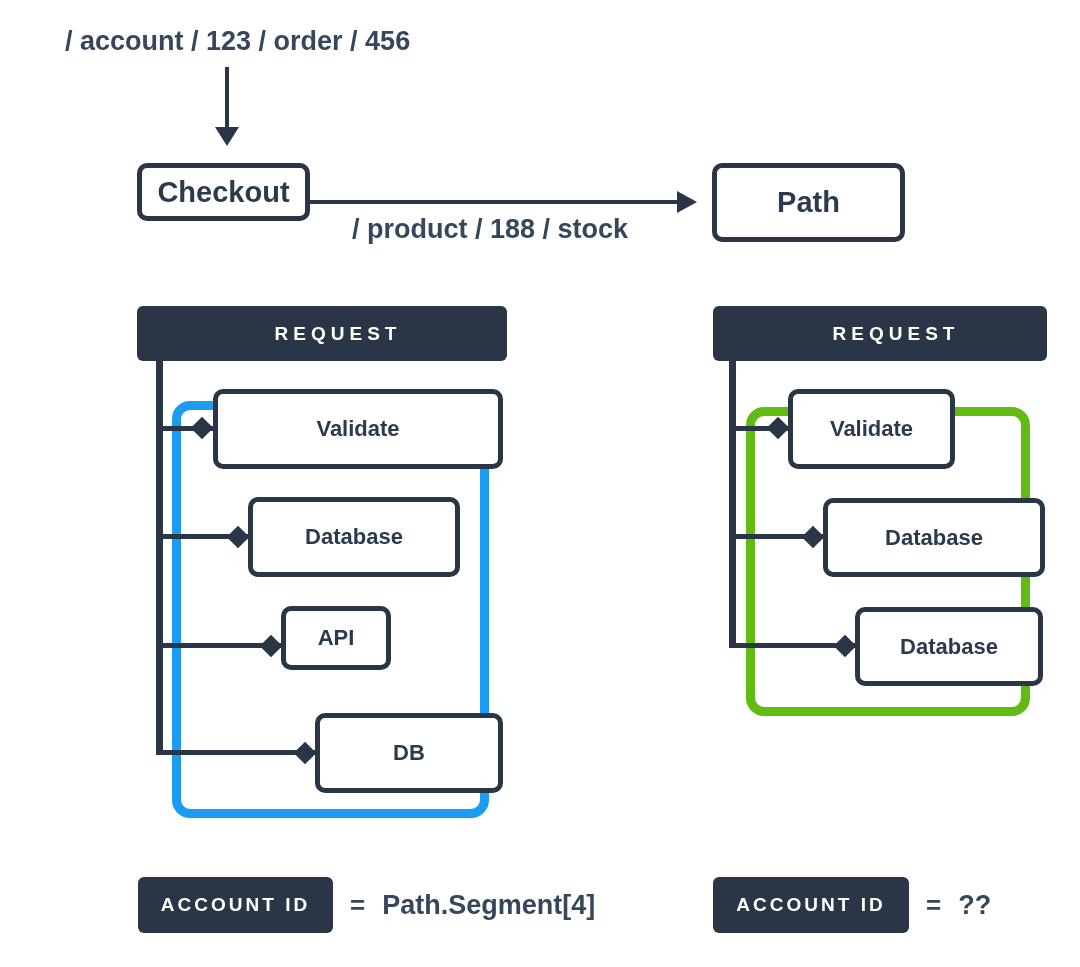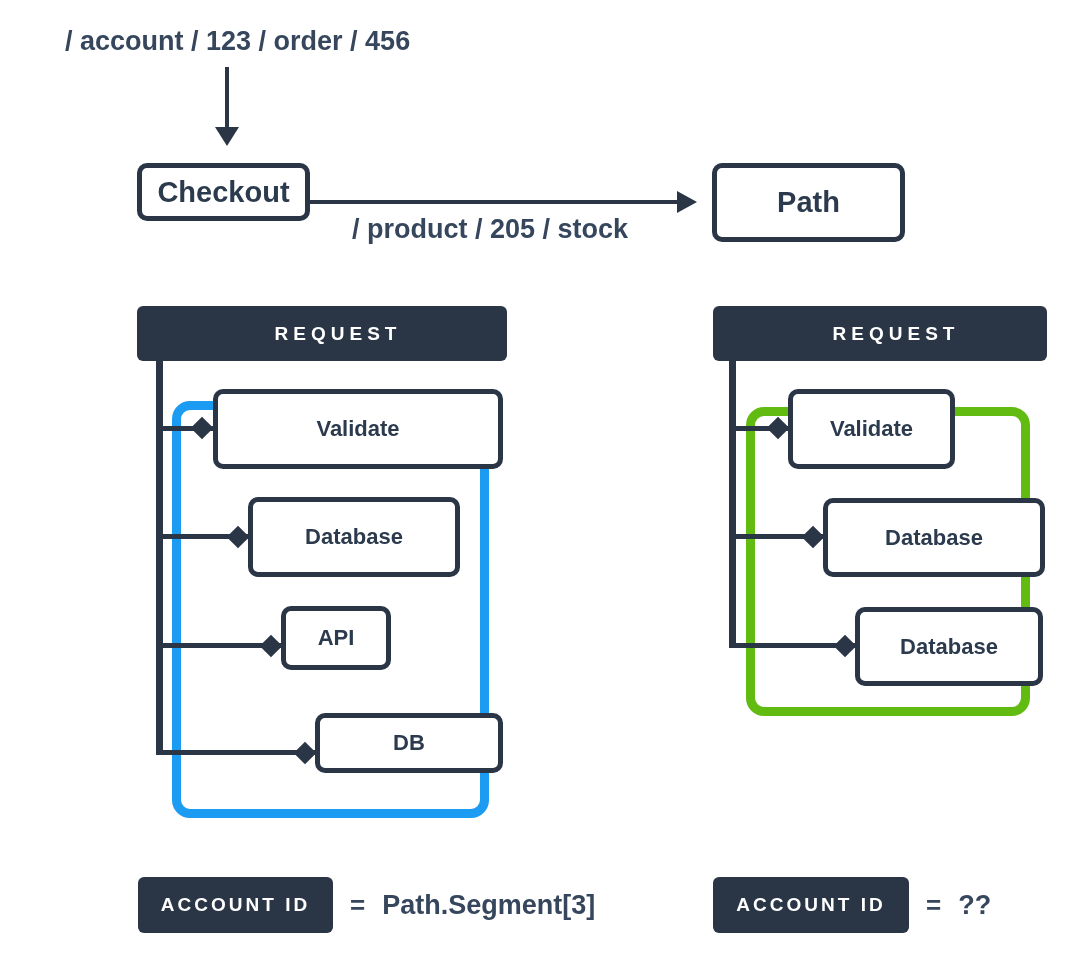--- a/index.html
+++ b/index.html
@@ -63,42 +63,42 @@
 
 <div class="canvas">
 
   <div class="pathlabel" style="left:65px;top:26px;">/ account / 123 / order / 456</div>
   <div class="line" style="left:225px;top:67px;width:4px;height:61px;"></div>
   <div class="arrow-down" style="left:215px;top:127px;"></div>
 
   <div class="node service" style="left:137px;top:163px;width:173px;height:58px;">Checkout</div>
   <div class="line" style="left:310px;top:200px;width:368px;height:4px;"></div>
   <div class="arrow-right" style="left:677px;top:191px;"></div>
-  <div class="pathlabel" style="left:352px;top:214px;">/ product / 205 / stock</div>
+  <div class="pathlabel" style="left:352px;top:214px;">/ product / 188 / stock</div>
   <div class="node service" style="left:712px;top:163px;width:193px;height:79px;">Path</div>
 
   <div class="bar header" style="left:137px;top:306px;width:370px;height:55px;">REQUEST</div>
 
   <div class="outline blue" style="left:172px;top:401px;width:317px;height:417px;"></div>
 
   <div class="line" style="left:156px;top:361px;width:7px;height:394px;"></div>
   <div class="line" style="left:156px;top:426px;width:59px;height:5px;"></div>
   <div class="line" style="left:156px;top:534px;width:94px;height:5px;"></div>
   <div class="line" style="left:156px;top:643px;width:127px;height:5px;"></div>
   <div class="line" style="left:156px;top:750px;width:161px;height:5px;"></div>
 
   <div class="diamond" style="left:194px;top:420px;"></div>
   <div class="diamond" style="left:230px;top:529px;"></div>
   <div class="diamond" style="left:263px;top:638px;"></div>
   <div class="diamond" style="left:297px;top:745px;"></div>
 
   <div class="node" style="left:213px;top:389px;width:290px;height:80px;">Validate</div>
   <div class="node" style="left:248px;top:497px;width:212px;height:80px;">Database</div>
   <div class="node" style="left:281px;top:606px;width:110px;height:64px;">API</div>
-  <div class="node" style="left:315px;top:713px;width:188px;height:60px;">DB</div>
+  <div class="node" style="left:315px;top:713px;width:188px;height:80px;">DB</div>
 
   <div class="bar header" style="left:713px;top:306px;width:334px;height:55px;">REQUEST</div>
 
   <div class="outline green" style="left:746px;top:407px;width:284px;height:309px;"></div>
 
   <div class="line" style="left:729px;top:361px;width:7px;height:287px;"></div>
   <div class="line" style="left:729px;top:426px;width:61px;height:5px;"></div>
   <div class="line" style="left:729px;top:534px;width:96px;height:5px;"></div>
   <div class="line" style="left:729px;top:643px;width:128px;height:5px;"></div>
 
@@ -106,21 +106,21 @@
   <div class="diamond" style="left:805px;top:529px;"></div>
   <div class="diamond" style="left:837px;top:638px;"></div>
 
   <div class="node" style="left:788px;top:389px;width:167px;height:80px;">Validate</div>
   <div class="node" style="left:823px;top:498px;width:222px;height:79px;">Database</div>
   <div class="node" style="left:855px;top:607px;width:188px;height:79px;">Database</div>
 
   <div class="footer" style="left:138px;top:877px;height:56px;">
     <div class="bar badge" style="position:static;width:195px;height:56px;">ACCOUNT ID</div>
     <span class="eq">=</span>
-    <span class="value">Path.Segment[3]</span>
+    <span class="value">Path.Segment[4]</span>
   </div>
 
   <div class="footer" style="left:713px;top:877px;height:56px;">
     <div class="bar badge" style="position:static;width:196px;height:56px;">ACCOUNT ID</div>
     <span class="eq">=</span>
     <span class="value">??</span>
   </div>
 
 </div>
 

